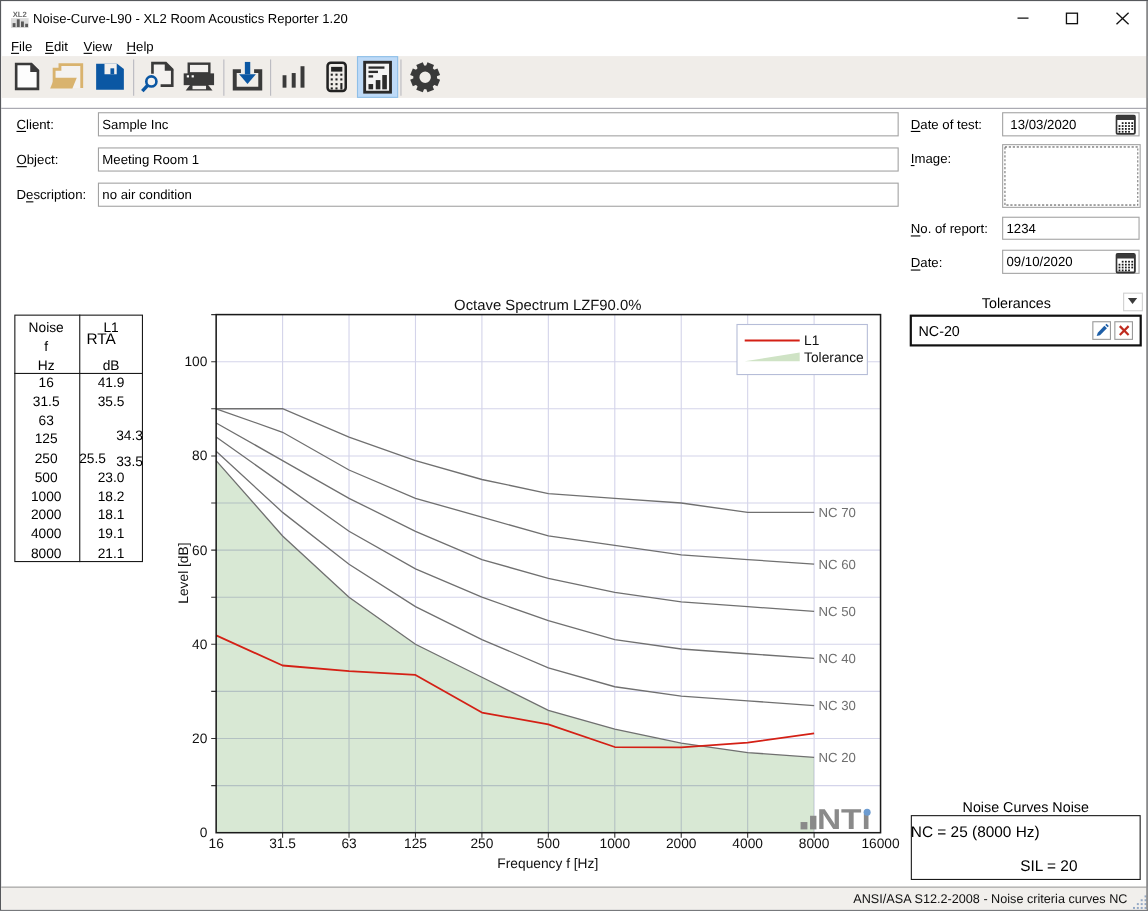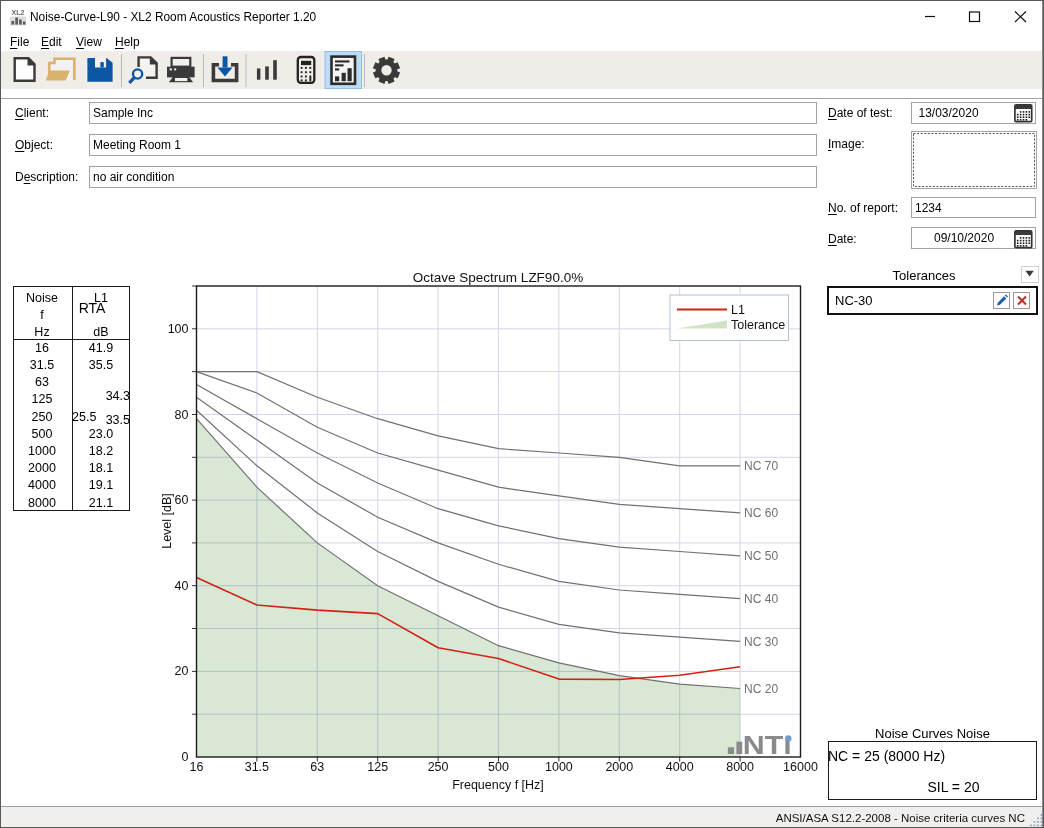--- a/index.html
+++ b/index.html
@@ -112,21 +112,21 @@
     <rect x="11.6" y="15.0" width="1.6" height="1.6" fill="#1a1a1a"></rect>
   </svg>
 <div class="lbl" style="left:827px;top:136px"><u>I</u>mage:</div>
 <div class="ab" style="left:910px;top:129.5px;width:125.5px;height:58px;border:1px solid #a3a3a3"></div>
 <svg class="ab" style="left:912px;top:131.5px" width="122" height="54" viewBox="0 0 122 54">
     <rect x="0.5" y="0.5" width="121" height="53" fill="none" stroke="#555" stroke-width="1" stroke-dasharray="2 1.6"></rect>
   </svg>
 <div class="lbl" style="left:827px;top:200px"><u>N</u>o. of report:</div>
 <div class="inp" style="left:910px;top:195.5px;width:125px;height:21.5px">1234</div>
 <div class="lbl" style="left:827px;top:231px"><u>D</u>ate:</div>
-<div class="inp" style="left:910px;top:226px;width:125px;height:22px;padding-left:22px">09/10/2020</div>
+<div class="inp" style="left:910px;top:226px;width:125px;height:22px;padding-left:3px">09/10/2020</div>
 <svg width="19" height="19" viewBox="0 0 19 19" style="position:absolute;left:1013px;top:228.5px">
     <rect x="0.9" y="0.9" width="16.8" height="16.8" rx="1.2" fill="#fff" stroke="#333" stroke-width="1.7"></rect>
     <path d="M0.9 2.1 Q0.9 0.9 2.1 0.9 H16.5 Q17.7 0.9 17.7 2.1 V5 H0.9 Z" fill="#3a3a3a"></path>
     <rect x="5.8" y="7.1" width="1.6" height="1.6" fill="#1a1a1a"></rect>
     <rect x="8.7" y="7.1" width="1.6" height="1.6" fill="#1a1a1a"></rect>
     <rect x="11.6" y="7.1" width="1.6" height="1.6" fill="#1a1a1a"></rect>
     <rect x="14.5" y="7.1" width="1.6" height="1.6" fill="#1a1a1a"></rect>
     <rect x="2.9" y="9.8" width="1.6" height="1.6" fill="#1a1a1a"></rect>
     <rect x="5.8" y="9.8" width="1.6" height="1.6" fill="#1a1a1a"></rect>
     <rect x="8.7" y="9.8" width="1.6" height="1.6" fill="#1a1a1a"></rect>
@@ -266,21 +266,21 @@
       <text x="0" y="0" font-family="Liberation Sans, sans-serif" font-size="26px" font-weight="bold" fill="#8a8a8a">NTı</text>
     </g>
     <circle cx="637.3" cy="477.4" r="3.2" fill="#6d9cd1"></circle>
   </svg>
 <div class="ab" style="left:826px;top:267px;width:194px;text-align:center;font-size:13px">Tolerances</div>
 <div class="ab" style="left:1020.4px;top:265.4px;width:17.5px;height:17px;background:#fff;border:1px solid #cfcfcf"></div>
 <svg class="ab" style="left:1020.4px;top:265.4px" width="17.5" height="17" viewBox="0 0 17.5 17">
     <polygon points="4.4,4.8 12.8,4.8 8.6,10.4" fill="#3a3a3a"></polygon>
   </svg>
 <div class="ab" style="left:826px;top:285px;width:211px;height:28.5px;border:2px solid #111;background:#fff"></div>
-<div class="ab" style="left:834px;top:292px;font-size:13px">NC-30</div>
+<div class="ab" style="left:834px;top:292px;font-size:13px">NC-20</div>
 <div class="ab" style="left:991.5px;top:291px;width:17.5px;height:17px;border:1px solid #999;background:#fff"></div>
 <svg class="ab" style="left:991.5px;top:291px" width="17.5" height="17" viewBox="0 0 17.5 17">
     <path d="M4 13.5 L5 10.5 L11 4.2 L13.3 6.5 L7 12.7 Z" fill="#1e5fa8"></path>
     <path d="M11.8 3.4 L13 2.4 L15 4.4 L14 5.6 Z" fill="#1e5fa8"></path>
   </svg>
 <div class="ab" style="left:1011.5px;top:291px;width:17.5px;height:17px;border:1px solid #999;background:#fff"></div>
 <svg class="ab" style="left:1011.5px;top:291px" width="17.5" height="17" viewBox="0 0 17.5 17">
     <line x1="5" y1="4.5" x2="13" y2="12.5" stroke="#bf2b1f" stroke-width="2"></line>
     <line x1="13" y1="4.5" x2="5" y2="12.5" stroke="#bf2b1f" stroke-width="2"></line>
   </svg>

